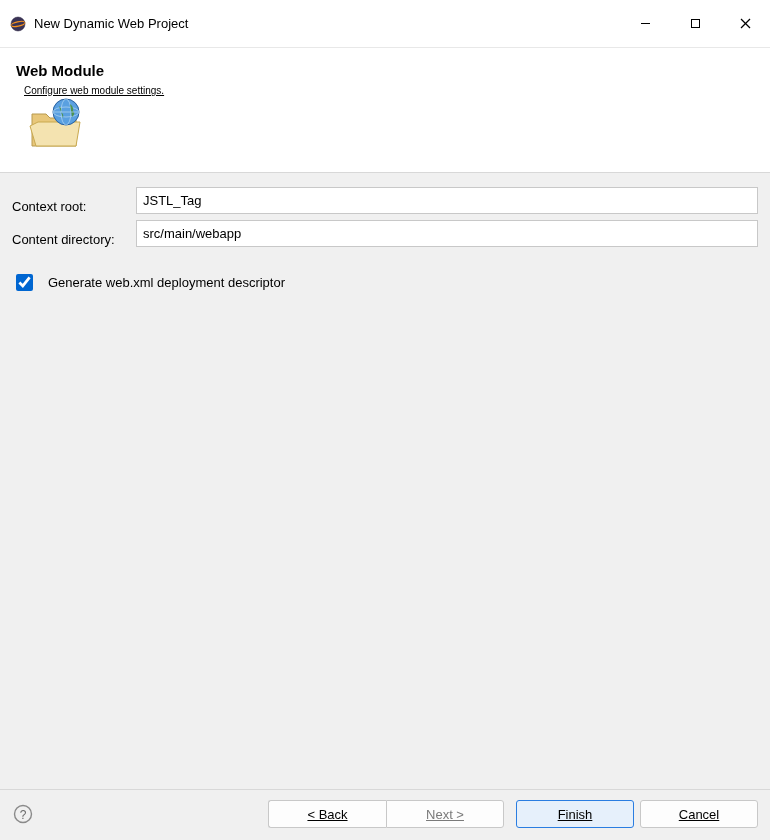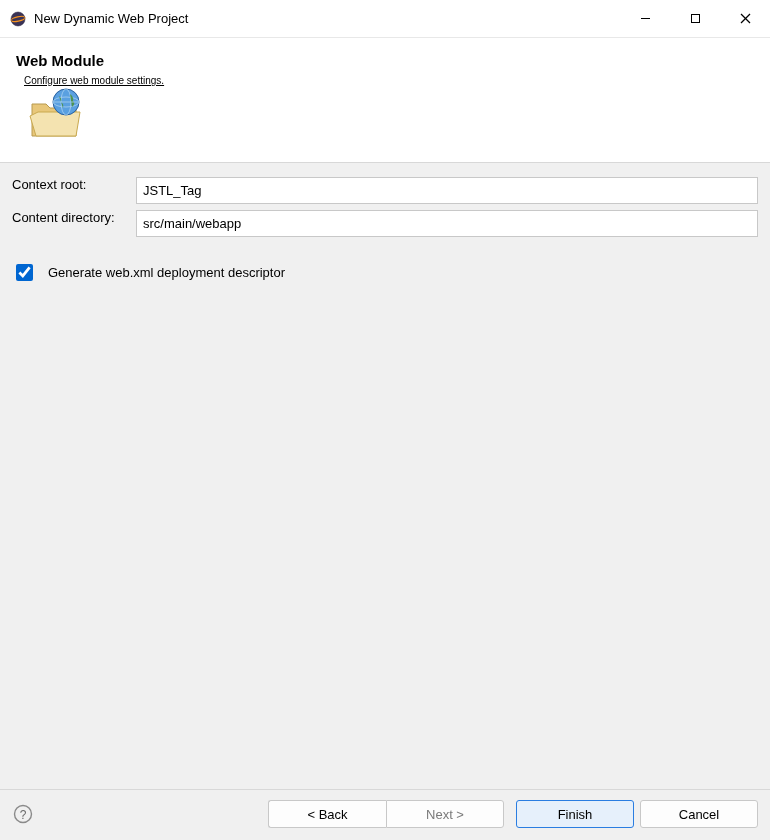--- a/index.html
+++ b/index.html
@@ -12,21 +12,21 @@
       width: 770px;
       height: 840px;
       background: #f0f0f0;
       display: flex;
       flex-direction: column;
       overflow: hidden;
     }
 
     
     .titlebar {
-      height: 38px;
+      height: 48px;
       background: #ffffff;
       display: flex;
       align-items: center;
       padding: 0 0 0 10px;
       border-bottom: 1px solid #e8e8e8;
     }
     .titlebar .app-icon {
       width: 16px;
       height: 16px;
       margin-right: 8px;
@@ -87,21 +87,21 @@
     .content {
       flex: 1;
       background: #f0f0f0;
       padding: 14px 12px;
       display: flex;
       flex-direction: column;
       gap: 6px;
     }
     .form-row {
       display: flex;
-      align-items: flex-start;
+      align-items: flex-end;
       gap: 4px;
     }
     .form-row label {
       font-size: 13px;
       color: #000;
       width: 120px;
       flex-shrink: 0;
     }
     .form-row input[type="text"] {
       flex: 1;
@@ -154,20 +154,21 @@
     }
     .footer-buttons button {
       width: 118px;
       height: 28px;
       font-size: 13px;
       background: #fdfdfd;
       border: 1px solid #c8c8c8;
       border-radius: 3px;
       cursor: pointer;
       color: #000;
+      text-decoration: underline;
     }
     .footer-buttons button:disabled {
       color: #7a7a7a;
       cursor: default;
     }
     .footer-buttons button.primary {
       border: 1px solid #2a7de1;
       background: #e6f0fb;
     }
     .footer-buttons .btn-group-nav {

